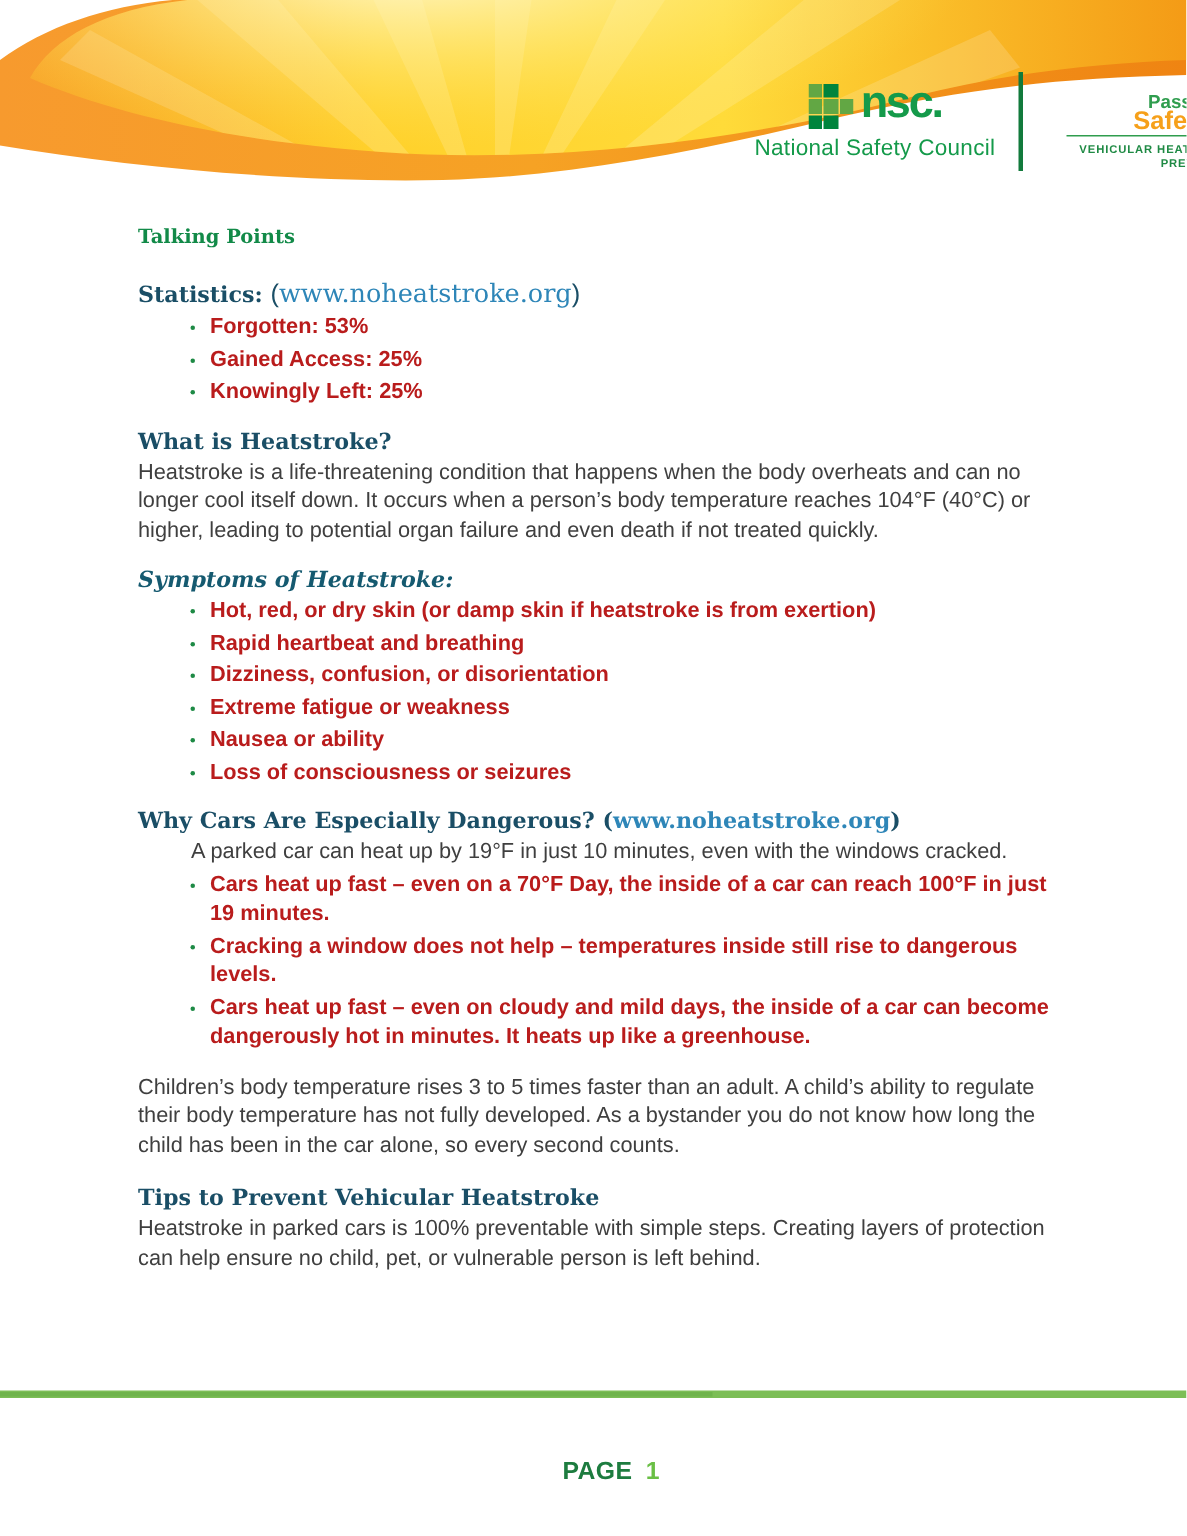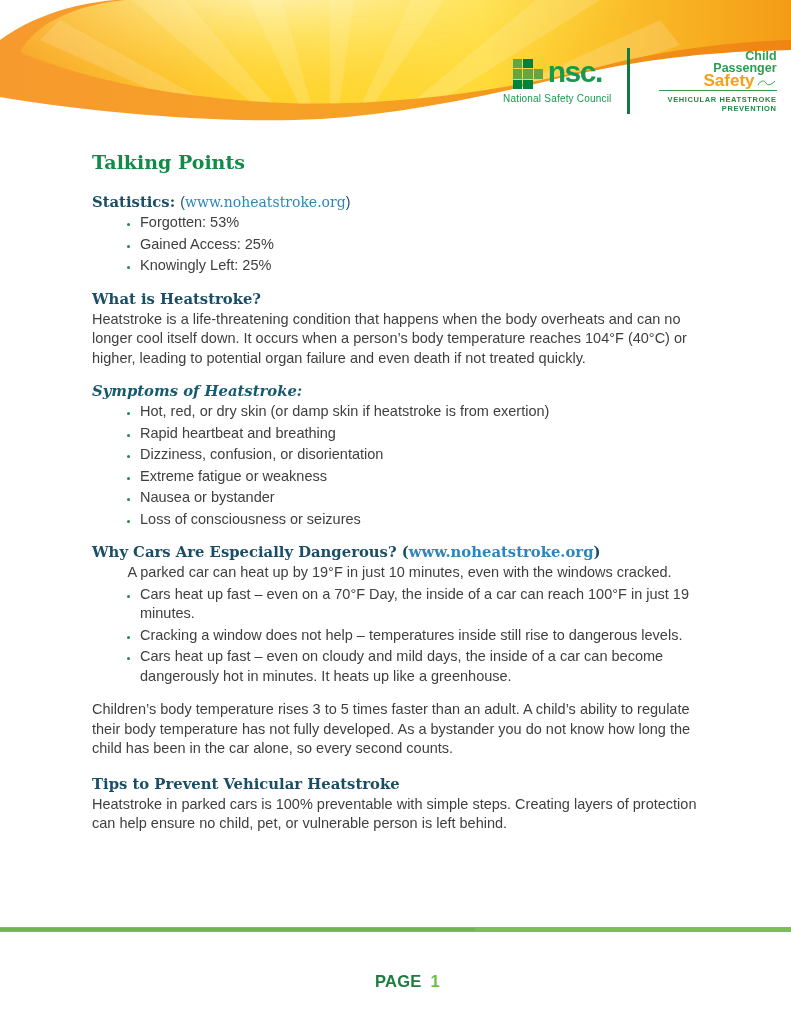--- a/index.html
+++ b/index.html
@@ -12,49 +12,49 @@
   .header svg{display:block;}
   .logos{
     position:absolute;top:48px;left:503px;display:flex;align-items:center;
   }
   .nsc-logo{display:flex;flex-direction:column;align-items:center;}
   .nsc-top{display:flex;align-items:flex-start;}
   .nsc-word{
     font-weight:bold;font-size:30px;line-height:26px;color:#149A4A;
     letter-spacing:-1.5px;margin-left:5px;font-family:"Liberation Sans",sans-serif;
   }
-  .nsc-tagline{font-size:10px;color:#149A4A;margin-top:4px;letter-spacing:.2px;white-space:nowrap;}
+  .nsc-tagline{font-size:15px;color:#149A4A;margin-top:4px;letter-spacing:.2px;white-space:nowrap;}
   .logo-divider{width:3px;height:66px;background:#127A3C;margin:0 15px;}
   .cps-logo{display:flex;flex-direction:column;align-items:flex-end;width:132px;}
   .cps-l1,.cps-l2{font-weight:bold;font-size:12.5px;line-height:12px;color:#2F9D4E;}
   .cps-l3{font-weight:bold;font-size:17px;line-height:13px;color:#F6A01A;display:flex;align-items:flex-end;}
   .cps-script{font-size:7px;color:#2F9D4E;font-style:italic;margin-left:2px;}
   .cps-rule{width:118px;height:1px;background:#2F9D4E;margin:3px 0 4px;}
   .cps-sub{font-weight:bold;font-size:7.5px;line-height:9px;color:#1F8A44;letter-spacing:.6px;white-space:nowrap;}
   
   .content{padding:21px 84px 0 92px;}
   .doc-title{
-    font-family:"DejaVu Serif", serif;font-weight:bold;font-size:19px;
+    font-family:"DejaVu Serif", serif;font-weight:bold;font-size:13px;
     color:#128A48;margin:0 0 20px;
   }
   .sect-head{
     font-family:"DejaVu Serif", serif;font-weight:bold;font-size:14.8px;
     color:#1A4E66;margin:14px 0 3px;
   }
   .sect-head.italic{font-style:italic;color:#155A70;}
   .sect-head.first{margin-top:0;}
-  .inline-paren{font-family:"Liberation Sans",sans-serif;font-weight:normal;font-size:14px;color:#1A4E66;}
+  .inline-paren{font-family:"Liberation Sans",sans-serif;font-weight:normal;font-size:17px;color:#1A4E66;}
   a.doc-link{color:#2E86B8;text-decoration:none;}
   .sect-head a.doc-link{font-family:"DejaVu Serif", serif;font-weight:bold;}
   .inline-paren a.doc-link{font-weight:normal;}
   p.body-text{font-size:14.5px;line-height:19.5px;margin:0 0 14px;}
   p.body-text.tight{margin-bottom:2px;text-align:center;}
   ul.doc-list{margin:2px 0 14px;padding-left:48px;list-style:disc;}
   ul.doc-list li{
-    font-size:14.5px;line-height:19.5px;margin:0 0 2px;color:#404040;
+    font-size:14.5px;line-height:19.5px;margin:0 0 2px;color:#b91c1c;font-weight:bold;
   }
   ul.doc-list li::marker{color:#1E8A45;font-size:11px;}
   
   .footer-rule{position:absolute;left:0;top:927px;width:791px;height:5px;background:#7CBE56;}
   .footer-rule .core{position:absolute;left:0;top:1px;width:60%;height:3px;background:#6FB44C;}
   .page-num{
     position:absolute;top:972px;left:12px;width:100%;text-align:center;
     font-weight:bold;font-size:16.5px;letter-spacing:.3px;
   }
   .page-num .pg-label{color:#1D7C3F;}
@@ -156,21 +156,21 @@
 
   <div class="sect-head">What is Heatstroke?</div>
   <p class="body-text">Heatstroke is a life-threatening condition that happens when the body overheats and can no longer cool itself down. It occurs when a person’s body temperature reaches 104°F (40°C) or higher, leading to potential organ failure and even death if not treated quickly.</p>
 
   <div class="sect-head italic">Symptoms of Heatstroke:</div>
   <ul class="doc-list">
     <li>Hot, red, or dry skin (or damp skin if heatstroke is from exertion)</li>
     <li>Rapid heartbeat and breathing</li>
     <li>Dizziness, confusion, or disorientation</li>
     <li>Extreme fatigue or weakness</li>
-    <li>Nausea or bystander</li>
+    <li>Nausea or ability</li>
     <li>Loss of consciousness or seizures</li>
   </ul>
 
   <div class="sect-head">
     <span>Why Cars Are Especially Dangerous?</span>
     <span>
       <span>(</span><a class="doc-link" href="#">www.noheatstroke.org</a><span>)</span>
     </span>
   </div>
   <p class="body-text tight">A parked car can heat up by 19°F in just 10 minutes, even with the windows cracked.</p>

